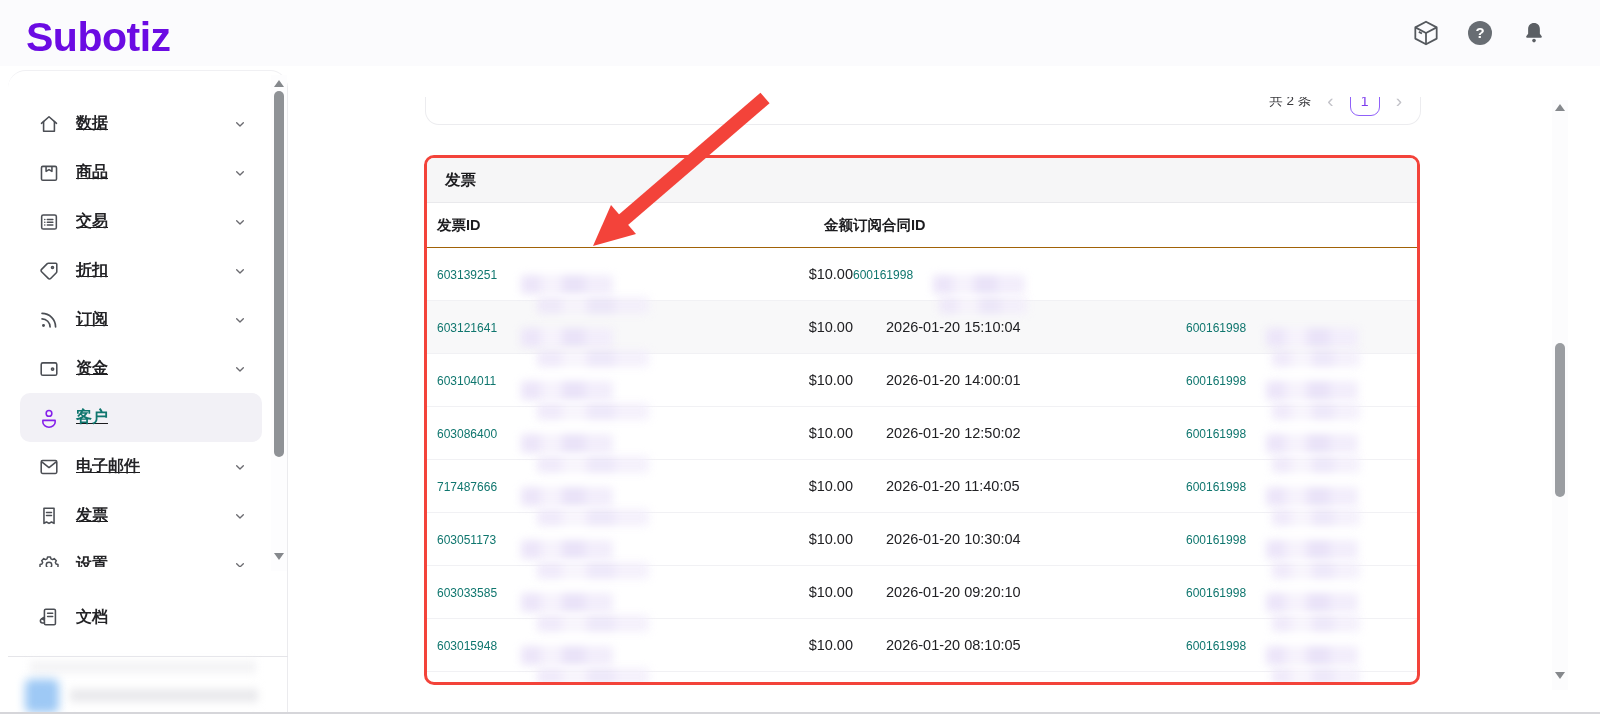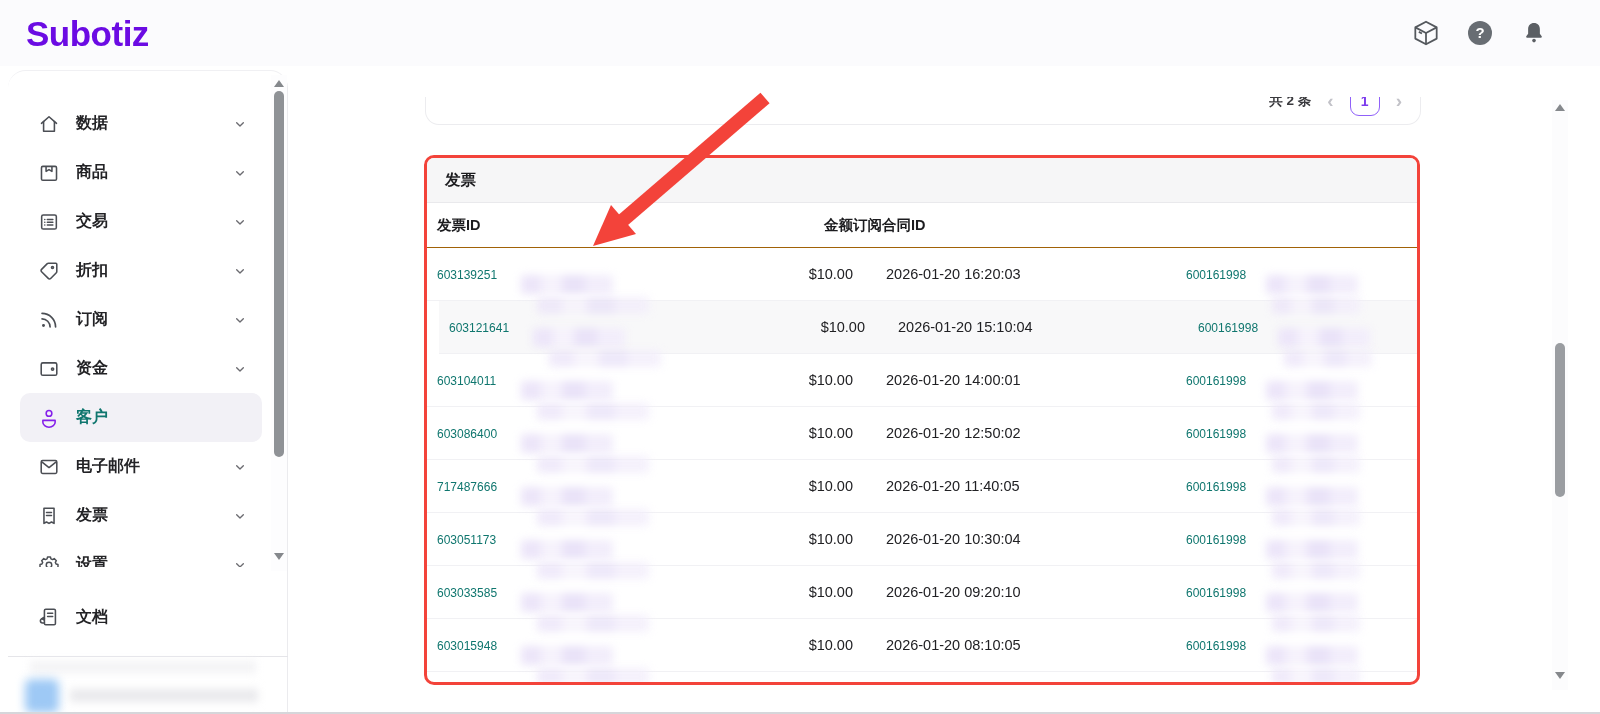--- a/index.html
+++ b/index.html
@@ -4,30 +4,30 @@
 <style>
   * { margin:0; padding:0; box-sizing:border-box; }
   html,body { width:1600px; height:714px; overflow:hidden; }
   body {
     font-family:"Liberation Sans","DejaVu Sans",sans-serif;
     background:#ffffff; color:#1c1c1e; position:relative;
   }
 
   
   .topbar { position:absolute; left:0; top:0; width:1600px; height:66px; background:#fbfbfd; }
-  .logo { position:absolute; left:26px; top:14px; font-size:35px; font-weight:800;
+  .logo { position:absolute; left:26px; top:14px; font-size:41px; font-weight:800;
           letter-spacing:-0.5px; color:#6b0be3; }
   .top-icons { position:absolute; right:52px; top:0; height:66px; display:flex; align-items:center; gap:26px; }
   .top-icon { width:28px; height:28px; display:flex; align-items:center; justify-content:center; cursor:pointer; }
 
   
   .sidebar { position:absolute; left:8px; top:70px; width:280px; height:644px;
              background:#ffffff; border-radius:18px 18px 0 0;
              border-top:1px solid #f0f0f3; border-right:1px solid #ebebee; }
-  .nav-viewport { position:absolute; left:0; top:0; width:262px; height:496px; overflow:hidden; padding-top:28px; }
+  .nav-viewport { position:absolute; left:0; top:0; width:262px; height:496px; overflow:hidden; padding-top:28px;text-decoration:underline; }
   .side-item { height:49px; margin:0 0 0 12px; width:242px; display:flex; align-items:center;
                border-radius:10px; cursor:pointer; padding:0 14px 0 18px; }
   .side-item.active { background:#f2f1f6; }
   .side-icon { width:22px; height:22px; color:#4b4e54; display:flex; align-items:center; }
   .side-icon svg { width:22px; height:22px; }
   .side-item.active .side-icon { color:#8520ea; }
   .side-label { margin-left:16px; font-size:16px; font-weight:600; color:#232326; }
   .side-item.active .side-label { color:#0f766e; }
   .side-chevron { margin-left:auto; display:flex; align-items:center; }
 
@@ -49,36 +49,36 @@
   .tri-down { width:0; height:0; border-left:5px solid transparent; border-right:5px solid transparent; border-top:7px solid #85888c; position:absolute; left:3px; }
   .side-rail .tri-up { top:5px; }
   .side-rail .tri-down { top:478px; }
 
   
   .main { position:absolute; left:289px; top:66px; width:1311px; height:648px; background:#ffffff; }
 
   
   .upper-card { position:absolute; left:136px; top:31px; width:996px; height:28px;
                 background:#fff; border:1px solid #ececef; border-top:none;
-                border-radius:0 0 14px 14px; overflow:hidden;font-weight:bold; }
+                border-radius:0 0 14px 14px; overflow:hidden; }
   .pager { position:absolute; right:18px; top:-12px; display:flex; align-items:center; gap:16px; height:32px; }
   .pager-total { font-size:13.5px; color:#3a3a3e; }
   .pager-arrow { font-size:19px; color:#c2c2c8; line-height:30px; cursor:pointer; }
   .page-btn { width:30px; height:30px; border:1.5px solid #9061f9; border-radius:9px; background:#fff;
               color:#7c3aed; font-size:14px; display:flex; align-items:center; justify-content:center; cursor:pointer; }
 
   
   .invoice-card { position:absolute; left:135px; top:89px; width:996px; height:530px;
                   background:#fff; border:3px solid #f3433a; border-radius:10px; overflow:hidden; }
   .inv-title { height:45px; background:#f6f6f7; border-bottom:1px solid #e9e9ec;
                display:flex; align-items:center; padding-left:18px; font-size:15.5px; font-weight:700; color:#1b1b1e; }
   .thead, .trow { display:grid; grid-template-columns:286px 130px 333px 1fr; padding:0 12px 0 10px; align-items:center; }
   .thead { height:45px; border-bottom:1px solid #a16207; font-weight:700; font-size:14.5px; color:#1b1b1e; }
   .trow { height:53px; border-bottom:1px solid #f1f1f4; font-size:14.5px; color:#212124; }
-  .trow.hover { background:#f8f8f9;margin-left:12px; }
+  .trow.hover { background:#f8f8f9; }
   .col-amount { text-align:right; }
   .col-time { padding-left:33px; }
   .td { position:relative; }
   .plink { color:#0f766e; text-decoration:none; cursor:pointer; font-size:12px; }
   .chip { position:absolute; border-radius:3px; filter:blur(4px);
           background:linear-gradient(90deg,#ece5f9 0 22%,#f6f2fc 22% 45%,#e9e2f8 45% 70%,#f2edfb 70%); }
   .id-cell .c1 { left:84px; top:9px;  width:92px;  height:19px; }
   .id-cell .c2 { left:100px; top:31px; width:112px; height:17px; opacity:.8; }
   .ct-cell .c1 { left:80px; top:9px;  width:92px;  height:19px; }
   .ct-cell .c2 { left:86px; top:31px; width:88px;  height:17px; opacity:.8; }
@@ -326,21 +326,20 @@
       <div>订阅合同ID</div>
     </div>
 
       <div class="trow">
         <div class="td id-cell">
           <a class="plink">603139251</a>
           <span class="chip c1"></span>
           <span class="chip c2"></span>
         </div>
         <div class="td col-amount">$10.00</div>
-        <div class="td col-time">2026-01-20 16:20:03</div>
         <div class="td ct-cell">
           <a class="plink">600161998</a>
           <span class="chip c1"></span>
           <span class="chip c2"></span>
         </div>
       </div>
 
       <div class="trow hover">
         <div class="td id-cell">
           <a class="plink">603121641</a>

